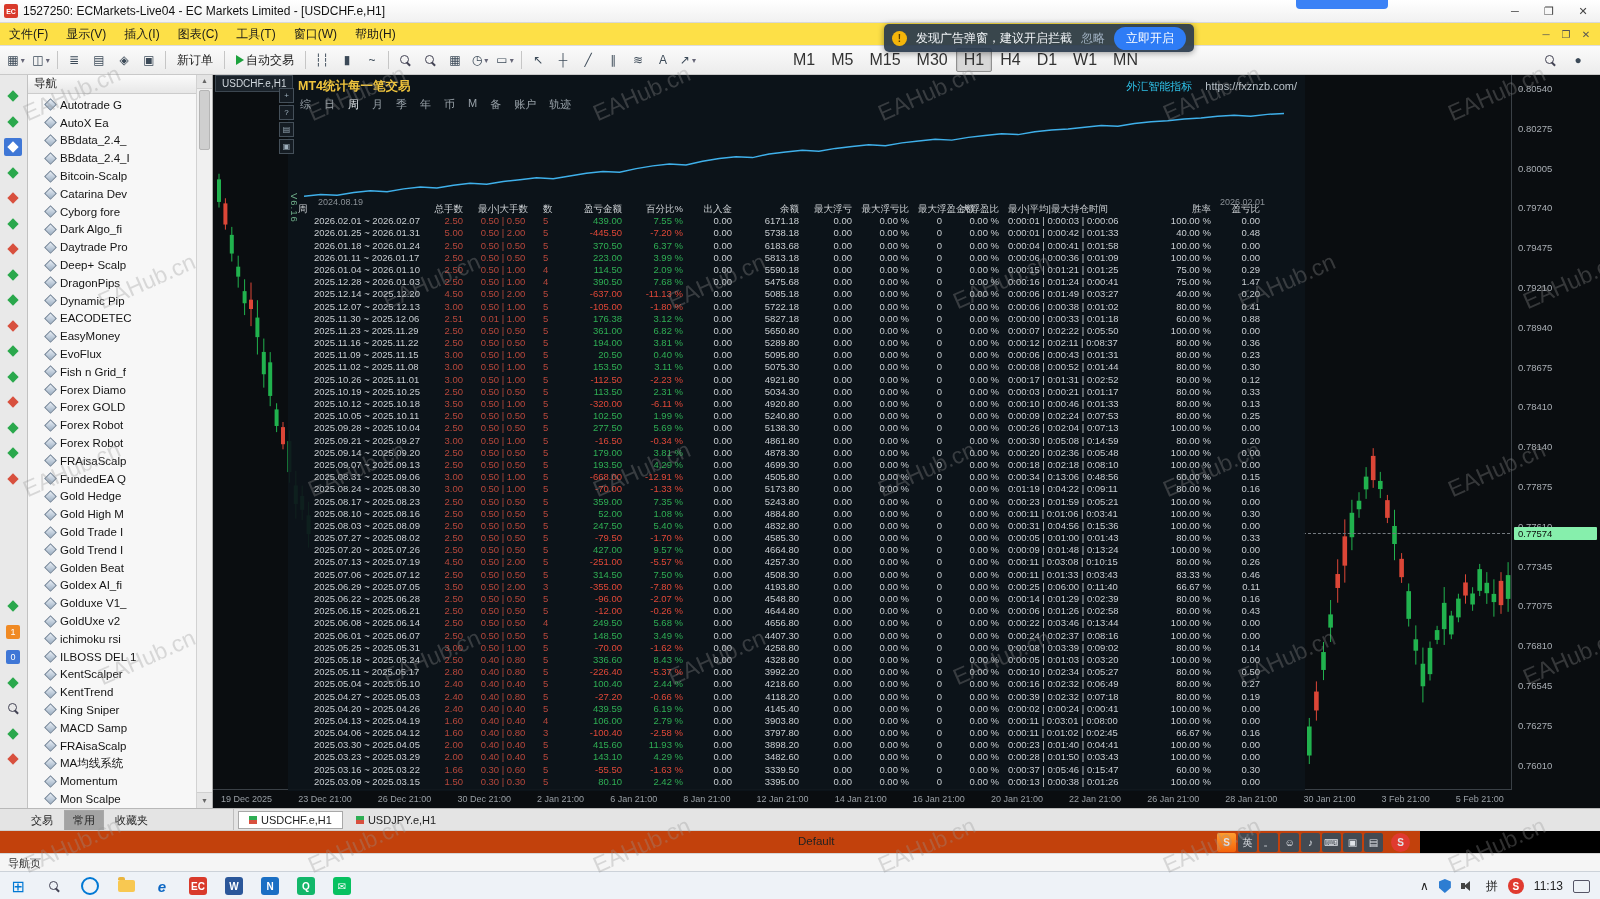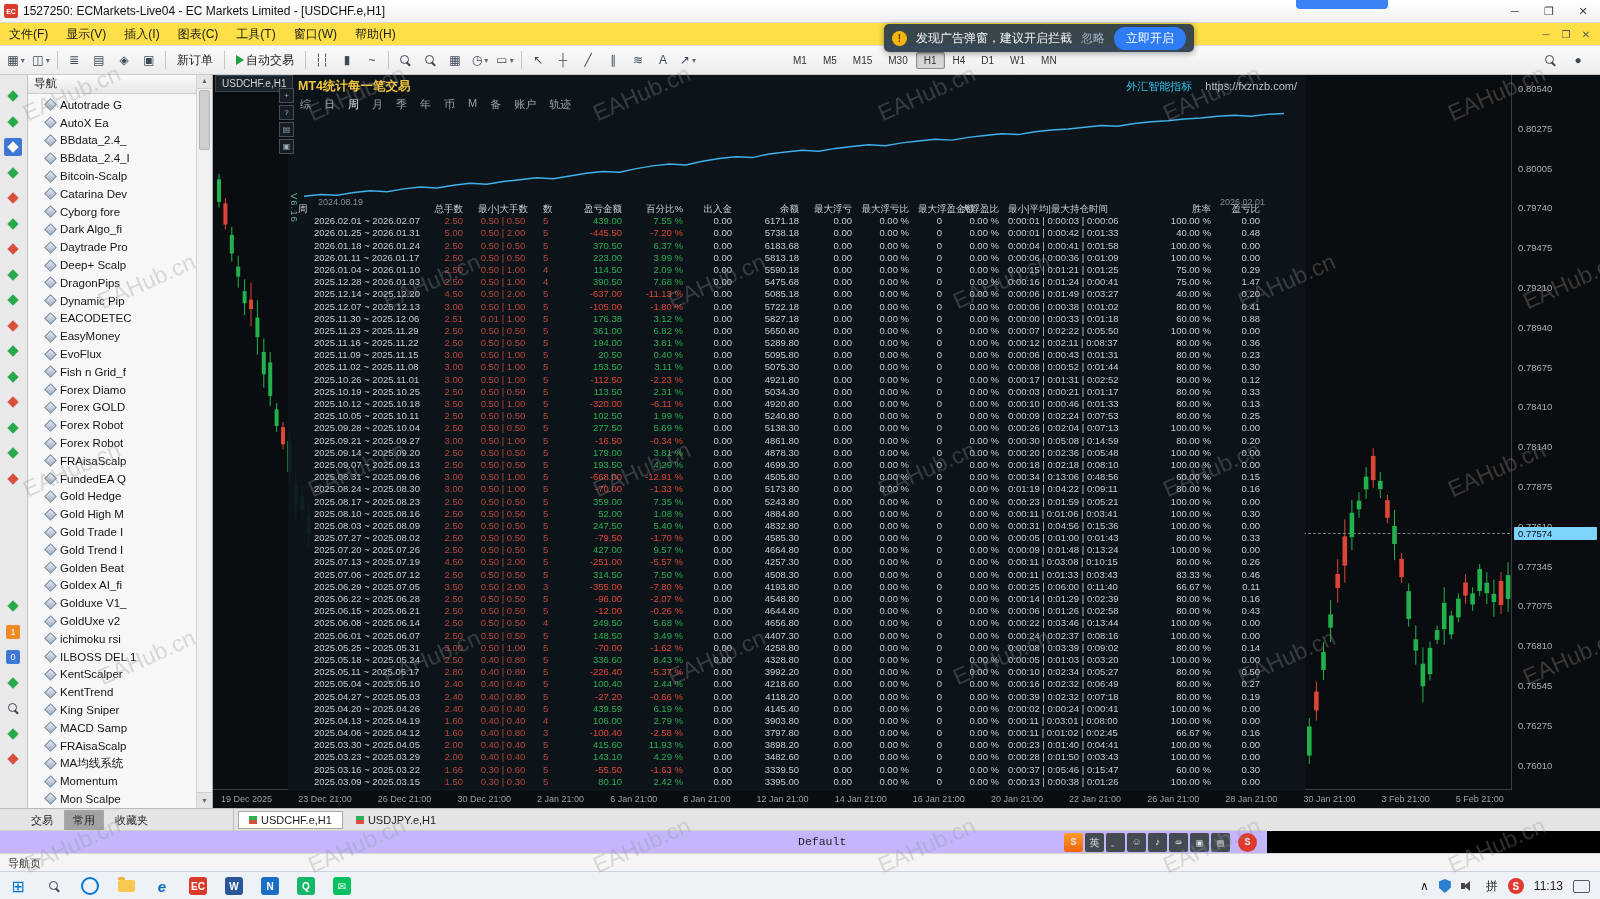--- a/index.html
+++ b/index.html
@@ -20,21 +20,21 @@
   .mdi span{width:20px;text-align:center;color:#555;font-size:10px;}
   .toolbar{height:28px;background:linear-gradient(#fbfbfb,#ececec);border-bottom:1px solid #c9c9c9;
            display:flex;align-items:center;padding:0 4px;gap:1px;font-size:12px;position:relative;z-index:20;}
   .tbtn{min-width:22px;height:22px;display:flex;align-items:center;justify-content:center;color:#3c4a58;
         border:1px solid transparent;border-radius:2px;gap:2px;}
   .tbtn.lbl{padding:0 6px;color:#222;font-size:12px;}
   .tsep{width:1px;height:18px;background:#c6c6c6;margin:0 3px;}
   .caret{font-size:8px;color:#667;}
   .play{width:0;height:0;border-top:5px solid transparent;border-bottom:5px solid transparent;border-left:8px solid #1ca23d;}
   .tf-group{display:flex;margin-left:84px;}
-  .tf-btn{padding:2px 7px;font-size:10px;color:#333;border:1px solid transparent;border-radius:2px;}
+  .tf-btn{padding:2px 7px;font-size:16px;color:#333;border:1px solid transparent;border-radius:2px;}
   .tf-btn.active{background:#d7d7d7;border:1px solid #8f8f8f;box-shadow:inset 0 1px 2px rgba(0,0,0,.25);}
   .t-end{margin-left:auto;display:flex;gap:4px;margin-right:6px;}
   .mag{width:13px;height:13px;position:relative;display:inline-block;}
   .mag::before{content:"";position:absolute;width:7px;height:7px;border:1.6px solid #445;border-radius:50%;left:1px;top:1px;}
   .mag::after{content:"";position:absolute;width:5px;height:1.6px;background:#445;transform:rotate(45deg);left:7px;top:9px;}
   
   .adbar{position:absolute;left:884px;top:24px;height:28px;background:rgba(42,58,76,.93);border-radius:5px;
          display:flex;align-items:center;padding:0 8px;gap:9px;z-index:60;box-shadow:0 1px 6px rgba(0,0,0,.4);}
   .ad-ico{width:15px;height:15px;border-radius:50%;background:#f5b50a;color:#5a3c00;font-size:10px;font-weight:bold;
           display:flex;align-items:center;justify-content:center;}
@@ -57,21 +57,21 @@
   .nav-dia{width:7px;height:7px;background:linear-gradient(135deg,#e8eef5,#9db0c4);border:1px solid #6d7f93;transform:rotate(45deg);flex:none;}
   .nav-scroll{position:absolute;right:0;top:0;bottom:0;width:15px;background:#f0f0f0;border-left:1px solid #d2d2d2;}
   .ns-arrow{height:15px;display:flex;align-items:center;justify-content:center;font-size:7px;color:#666;background:#e4e4e4;border-bottom:1px solid #cfcfcf;}
   .ns-arrow.b{position:absolute;bottom:0;left:0;right:0;border-top:1px solid #cfcfcf;border-bottom:none;}
   .ns-thumb{position:absolute;left:2px;right:2px;top:17px;height:58px;background:#cfcfcf;border:1px solid #b5b5b5;border-radius:2px;}
   
   .chart{flex:1;background:#0a0d10;position:relative;overflow:hidden;}
   #candles{position:absolute;left:0;top:0;z-index:1;}
   .paxis{position:absolute;right:0;top:0;bottom:18px;width:88px;border-left:1px solid #3a4046;background:#0a0d10;z-index:4;}
   .plabel{position:absolute;left:6px;font-size:9.5px;color:#a9aeb4;}
-  .pbox{position:absolute;left:2px;right:3px;height:13px;background:#7dd3fc;color:#0b0b0b;font-size:9.5px;
+  .pbox{position:absolute;left:2px;right:3px;height:13px;background:#86efac;color:#0b0b0b;font-size:9.5px;
         display:flex;align-items:center;padding-left:4px;border-radius:1px;}
   .taxis{position:absolute;left:0;right:88px;bottom:0;height:18px;background:#0a0d10;border-top:1px solid #3a4046;
          display:flex;justify-content:space-between;align-items:center;padding:0 8px;z-index:4;}
   .tlabel{font-size:9px;color:#9aa0a6;white-space:nowrap;}
   .chip{position:absolute;left:2px;top:2px;background:#1b232b;border:1px solid #3c4650;color:#cfd6dc;
         font-size:10px;padding:2px 6px;z-index:6;}
   .minicol{position:absolute;left:66px;top:15px;z-index:6;display:flex;flex-direction:column;gap:2px;}
   .minibtn{width:13px;height:13px;background:#151c23;border:1px solid #45505a;color:#9fb0bd;font-size:8px;
            display:flex;align-items:center;just-content:center;justify-content:center;}
   .priceline{position:absolute;left:1090px;width:212px;top:460px;border-top:1px dashed #6f7挺6;border-top:1px dashed #767c82;z-index:2;}
@@ -97,22 +97,22 @@
   
   .tabsbar{position:absolute;top:808px;left:0;width:1600px;height:22px;background:#e4e4e4;border-top:1px solid #b8b8b8;
            display:flex;align-items:center;font-size:11px;color:#222;z-index:15;}
   .ltabs{width:211px;display:flex;align-items:center;gap:2px;padding-left:22px;border-right:1px solid #bdbdbd;height:100%;}
   .tabchip{padding:2px 8px;border:1px solid transparent;}
   .tabchip.active{background:#a3a3a3;border:1px solid #a8a8a8;border-bottom-color:#fff;}
   .ctabs{display:flex;align-items:center;gap:2px;padding-left:4px;height:100%;}
   .ctab{display:flex;align-items:center;gap:4px;padding:2px 10px;border:1px solid transparent;color:#222;}
   .ctab.active{background:#fff;border:1px solid #a8a8a8;}
   .ctab .ico{width:8px;height:8px;background:linear-gradient(#2fae54 50%,#d8503e 50%);}
-  .statusbar1{position:absolute;top:830px;left:0;width:1267px;height:23px;background:#c4b5fd;border-top:1px solid #cfcfcf;
-              font-size:11.5px;color:#222;z-index:15;font-family:Liberation Mono, monospace;}
+  .statusbar1{position:absolute;top:830px;left:0;width:1420px;height:23px;background:#c2410c;border-top:1px solid #cfcfcf;
+              font-size:11.5px;color:#222;z-index:15;}
   .profile{position:absolute;left:798px;top:4px;}
   .ime{position:absolute;right:10px;top:2px;display:flex;align-items:center;gap:2px;}
   .ime .k{width:19px;height:19px;background:#434a52;color:#dfe3e8;font-size:10px;display:flex;align-items:center;justify-content:center;border-radius:2px;}
   .ime .k.logo{background:linear-gradient(#ff9d2e,#f4640c);font-weight:bold;}
   .ime .k.red{background:#e03a2f;border-radius:50%;font-weight:bold;margin-left:6px;}
   .statusbar2{position:absolute;top:853px;left:0;width:1600px;height:18px;background:#f5f5f5;border-top:1px solid #d6d6d6;
               font-size:11px;color:#333;display:flex;align-items:center;padding-left:8px;z-index:15;}
   
   .taskbar{position:absolute;top:871px;left:0;width:1600px;height:28px;background:#eef2f7;border-top:1px solid #ccd2d9;
            display:flex;align-items:center;z-index:15;}

